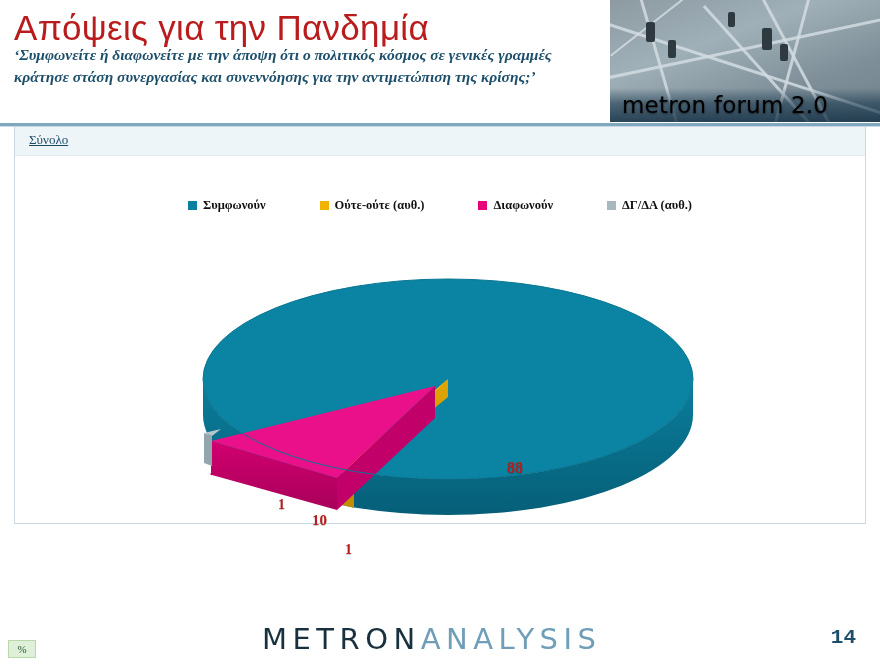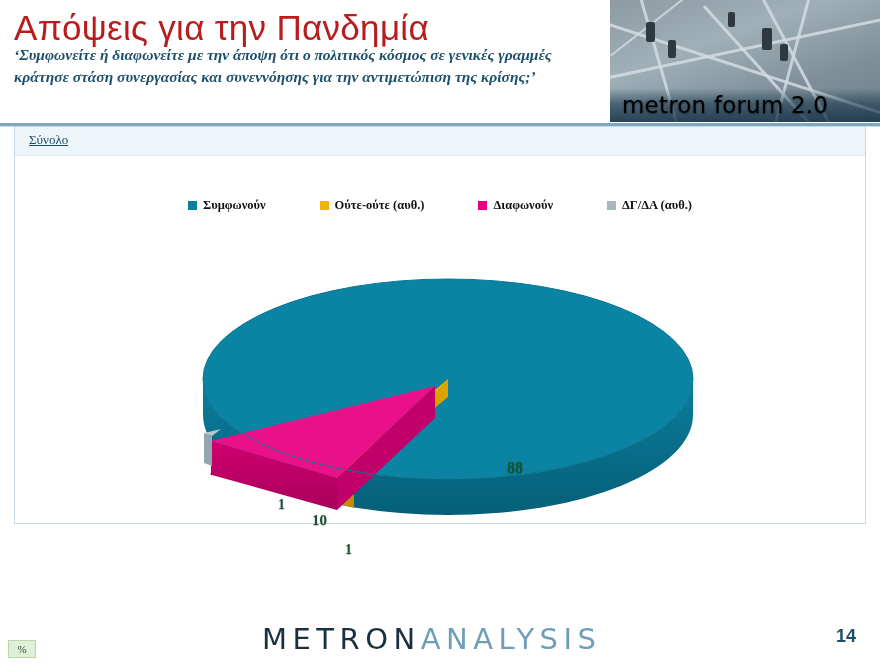--- a/index.html
+++ b/index.html
@@ -182,21 +182,21 @@
   }
   .pie-svg {
     position: absolute;
     left: 0;
     top: 0;
   }
   .val-label {
     position: absolute;
     font-family: "Liberation Serif", serif;
     font-weight: bold;
-    color: #14532d;
+    color: #b91c1c;
     font-size: 15px;
     text-shadow: 0 1px 1px rgba(0,0,0,0.25);
   }
   .val-88 { left: 492px; top: 240px; font-size: 16px; }
   .val-10 { left: 297px; top: 293px; font-size: 15px; }
   .val-1a { left: 263px; top: 278px; font-size: 14px; }
   .val-1b { left: 330px; top: 323px; font-size: 14px; }
 
   
   .footer-logo {
@@ -207,24 +207,24 @@
     letter-spacing: 5.5px;
     font-family: "DejaVu Sans", sans-serif;
     color: #19313f;
     white-space: nowrap;
   }
   .footer-logo .light { color: #6f9fb8; }
   .page-num {
     position: absolute;
     right: 24px;
     top: 626px;
-    font-size: 18px;
+    font-size: 21px;
     font-weight: bold;
     color: #1d4f6b;
-    font-family: Liberation Sans, sans-serif;
+    font-family: Liberation Mono, monospace;
   }
   .pct-badge {
     position: absolute;
     left: 8px;
     top: 640px;
     width: 28px;
     height: 18px;
     background: #dff0d8;
     border: 1px solid #b9d9a8;
     color: #24542b;

